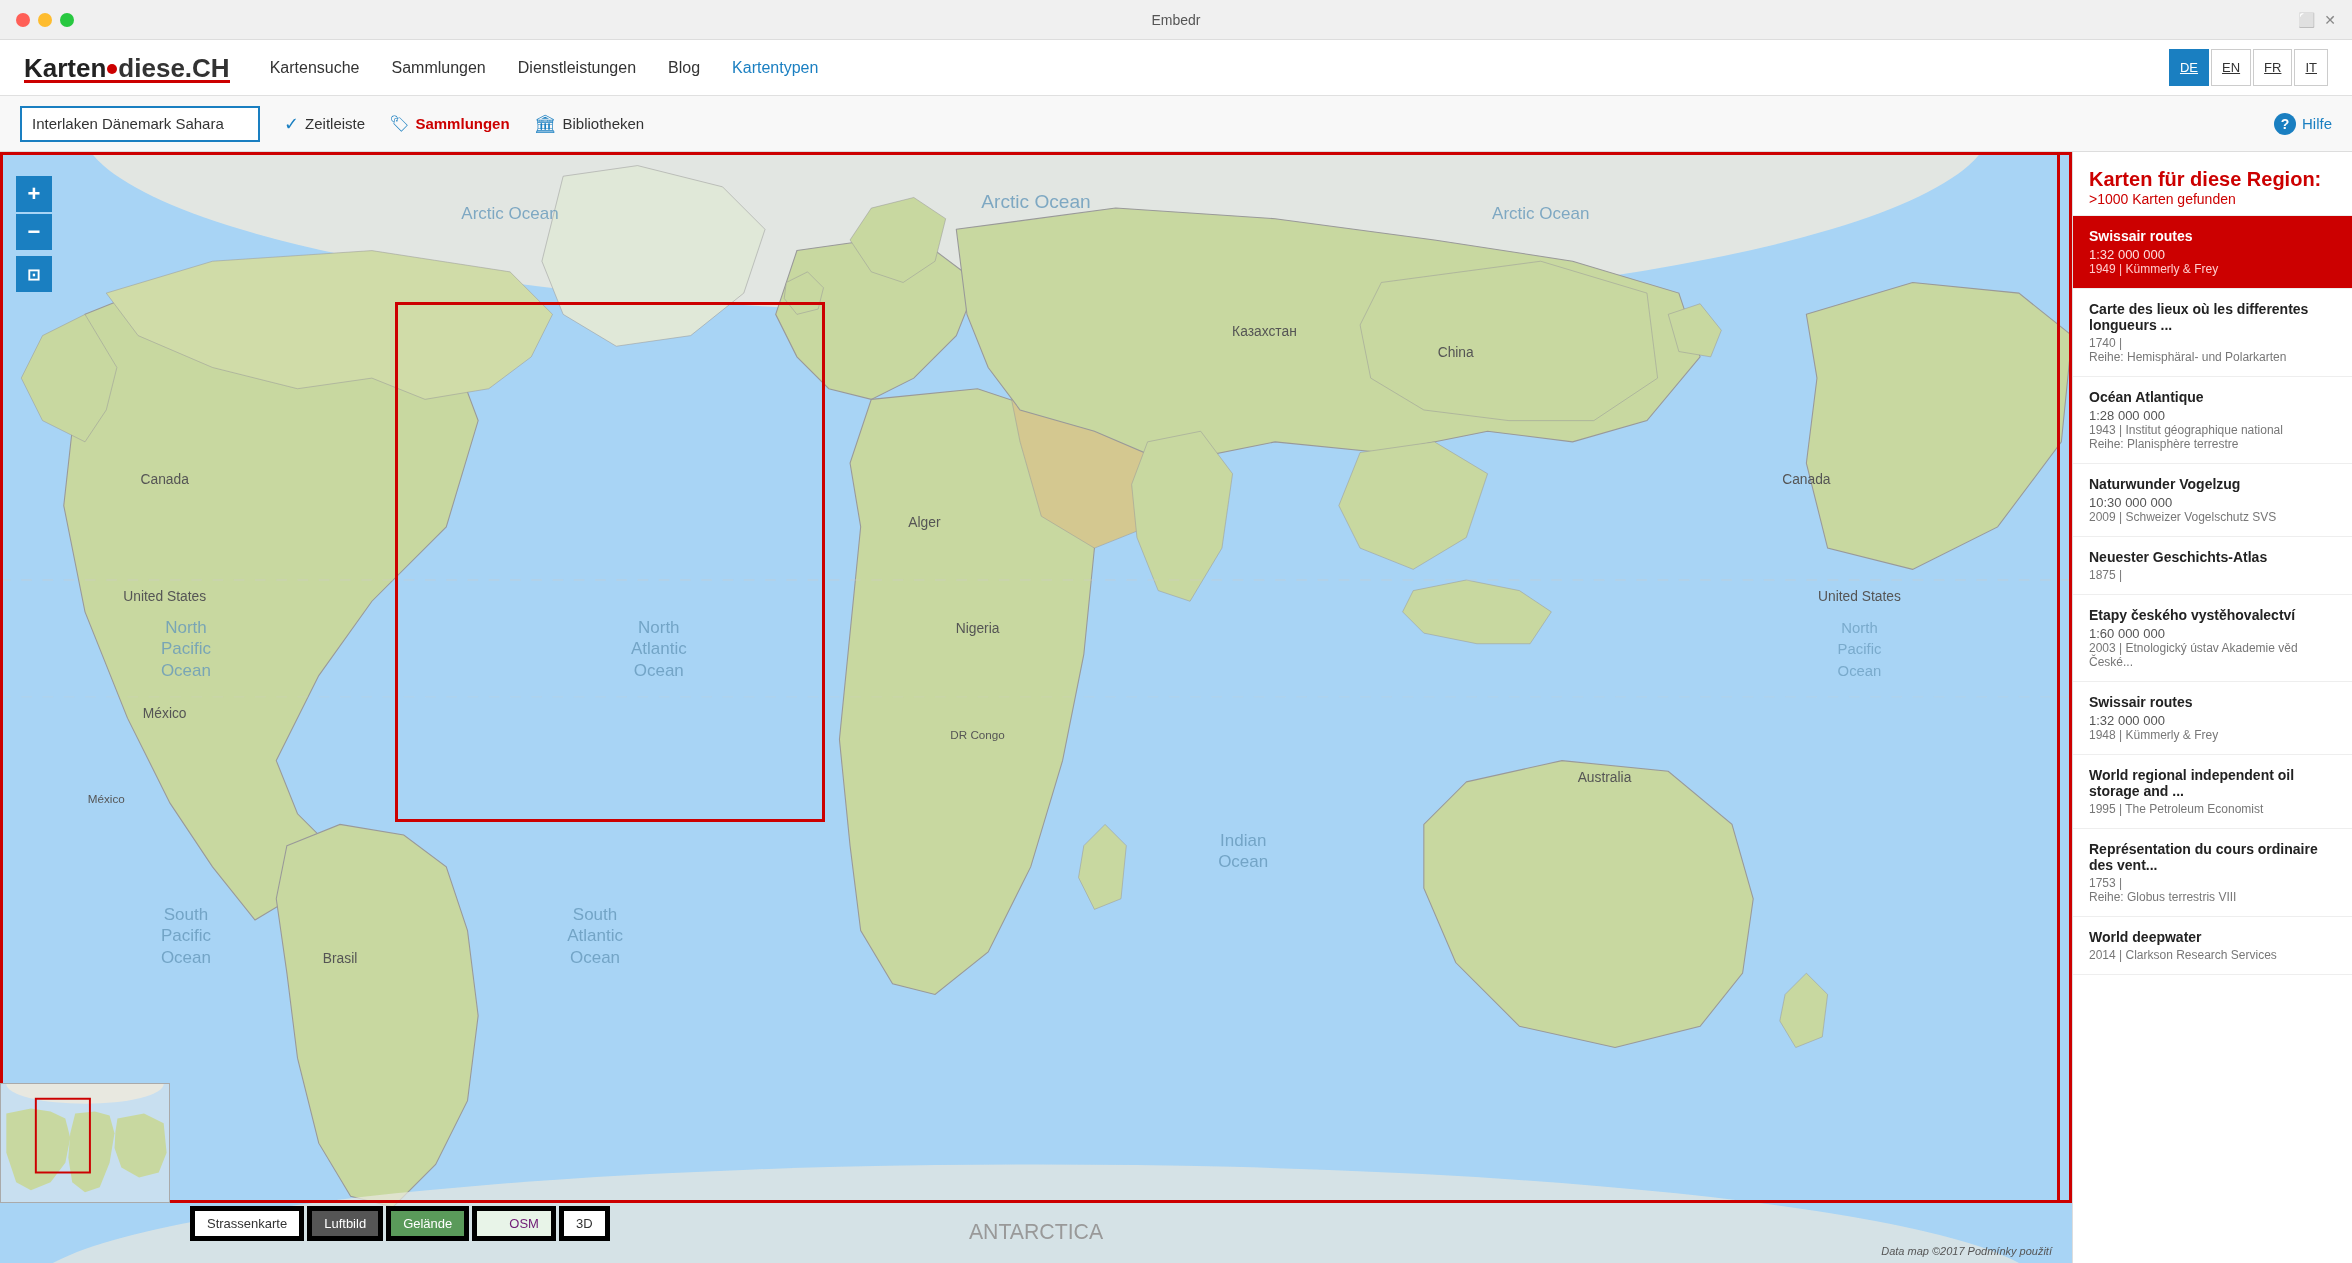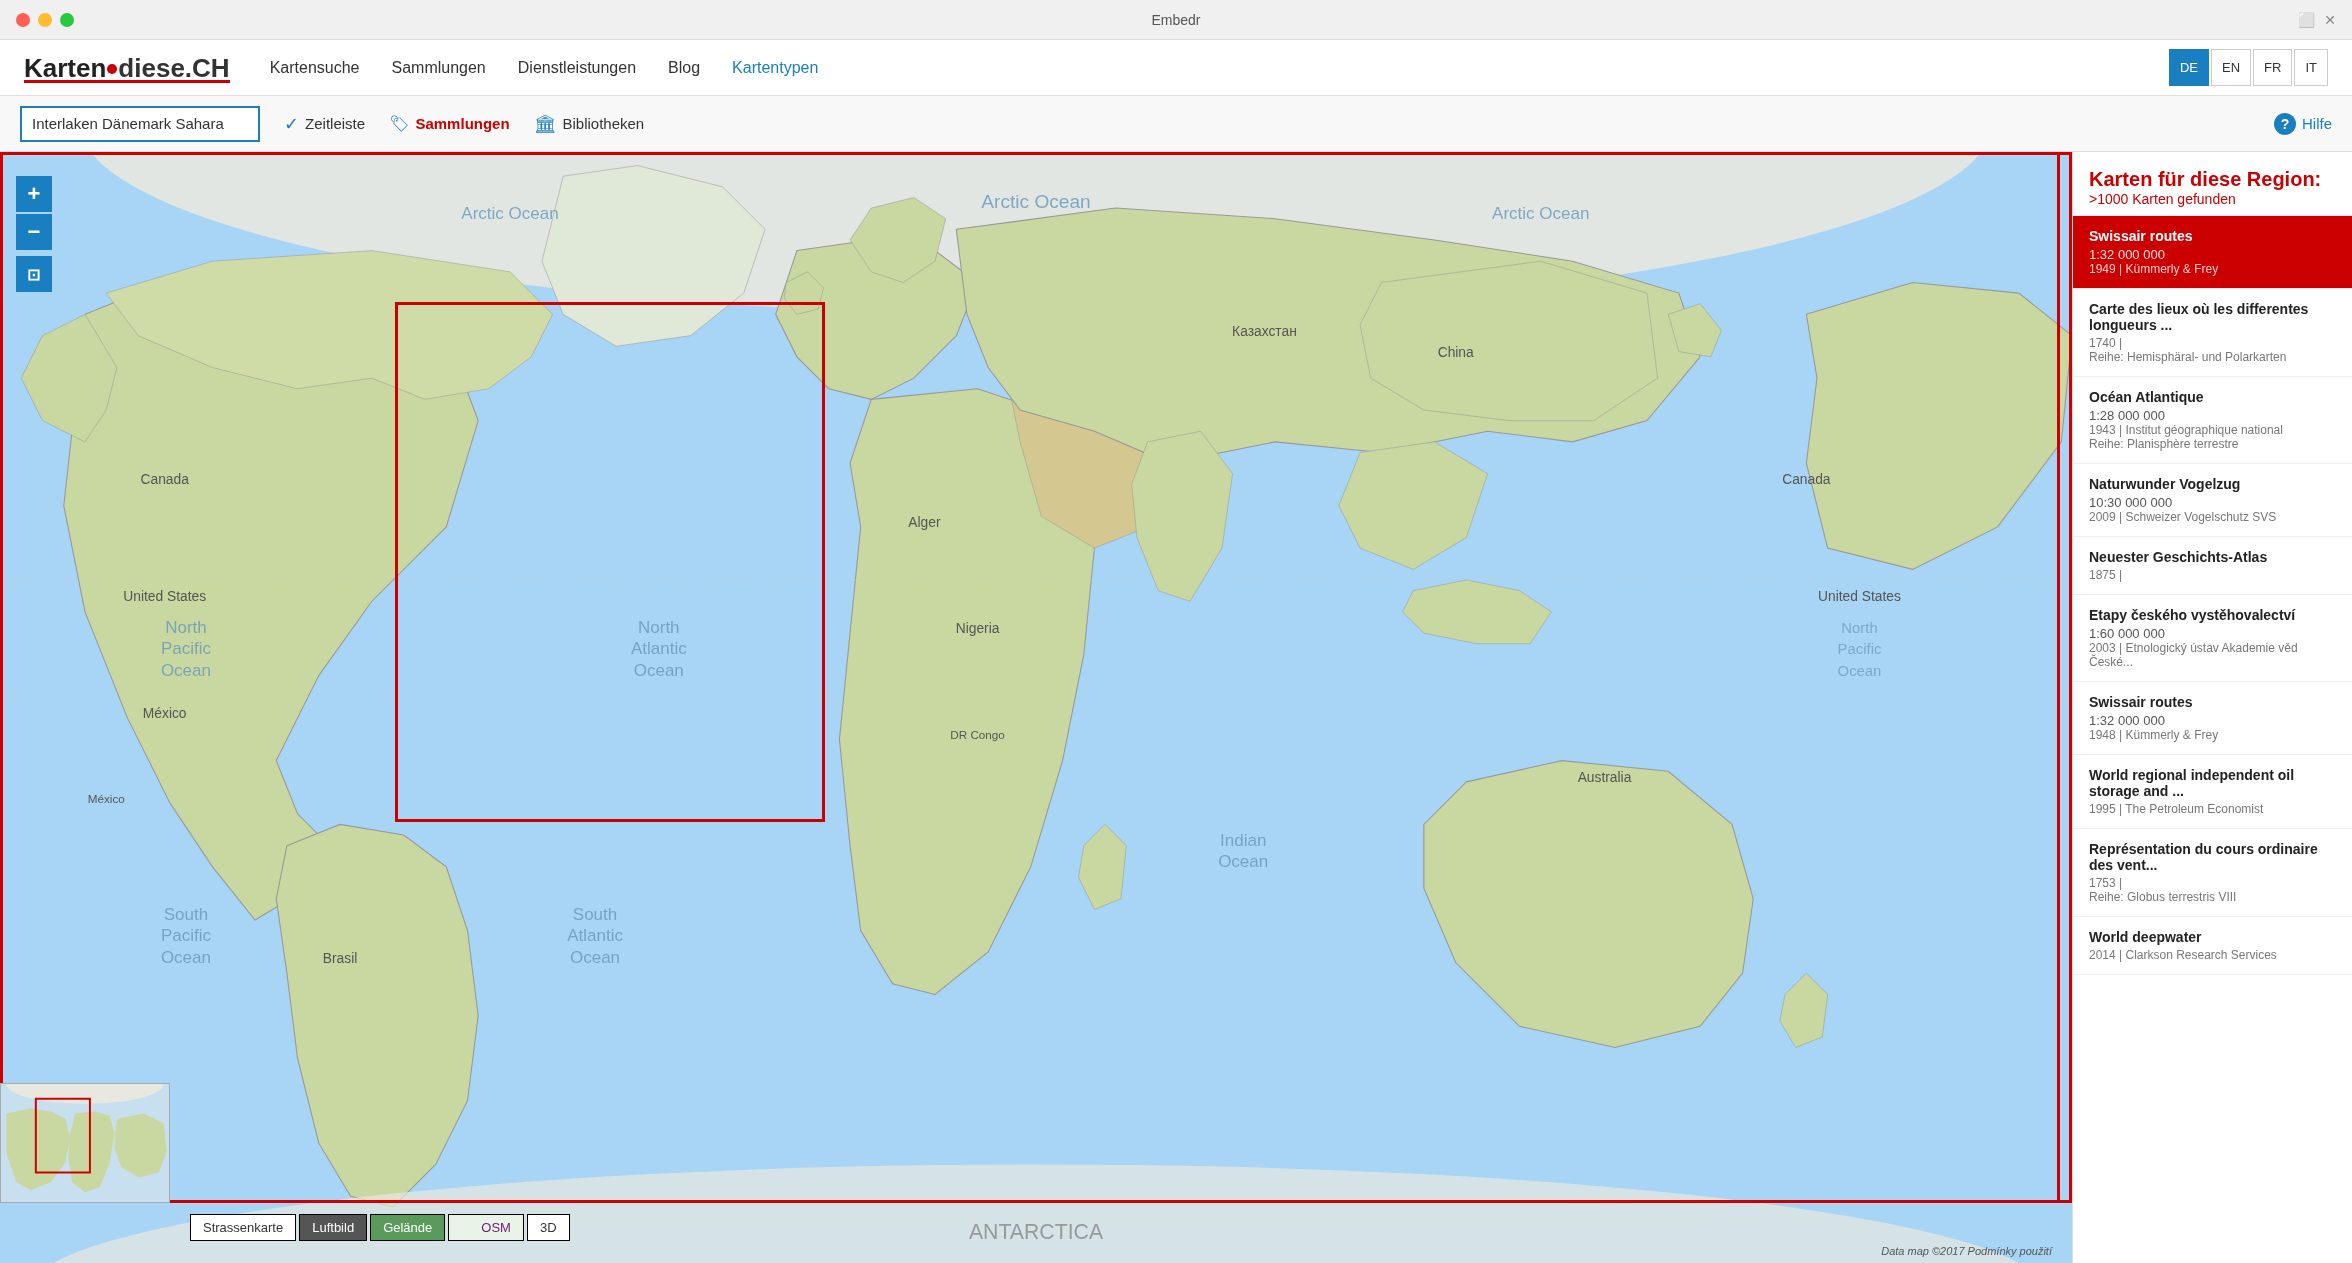--- a/index.html
+++ b/index.html
@@ -90,20 +90,21 @@
       gap: 2px;
       margin-left: auto;
     }
     .lang-btn {
       padding: 10px 10px;
       font-size: 13px;
       border: 1px solid #ccc;
       background: #fff;
       cursor: pointer;
       color: #333;
+      text-decoration: underline;
     }
     .lang-btn.active {
       background: #1a7fc1;
       color: #fff;
       border-color: #1a7fc1;
     }
 
     
     .toolbar {
       width: 100%;
@@ -215,21 +216,21 @@
       position: absolute;
       bottom: 22px;
       left: 190px;
       display: flex;
       gap: 3px;
       z-index: 10;
     }
     .map-type-btn {
       padding: 5px 12px;
       font-size: 13px;
-      border: 1px solid #000000;
+      border: 5px solid #000000;
       cursor: pointer;
     }
     .map-type-btn.strassenkarte { background: #fff; color: #333; }
     .map-type-btn.luftbild { background: #555; color: #fff; }
     .map-type-btn.gelande { background: #5a9a5a; color: #fff; }
     .map-type-btn.osm { background: #e8f4e8; color: #701a75; padding-left: 32px; }
     .map-type-btn.three-d { background: #fff; color: #333; }
 
     
     .map-attribution {

